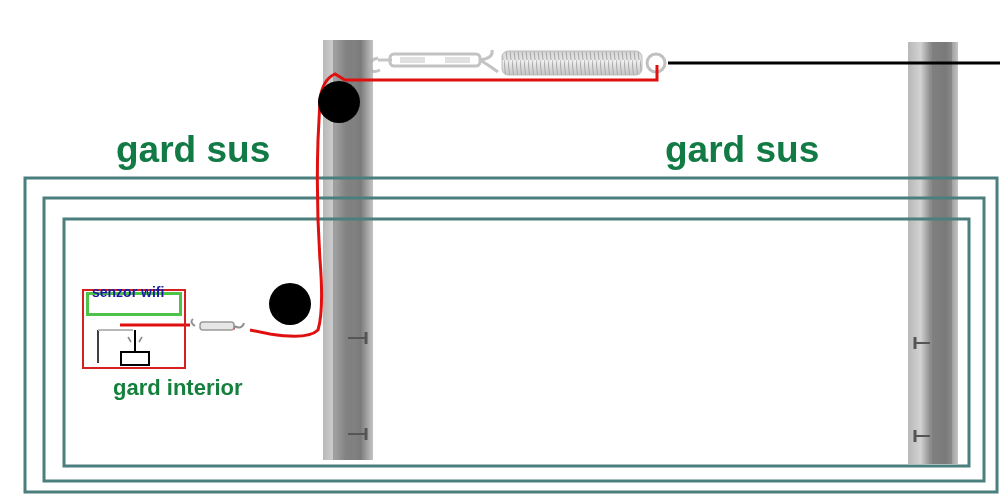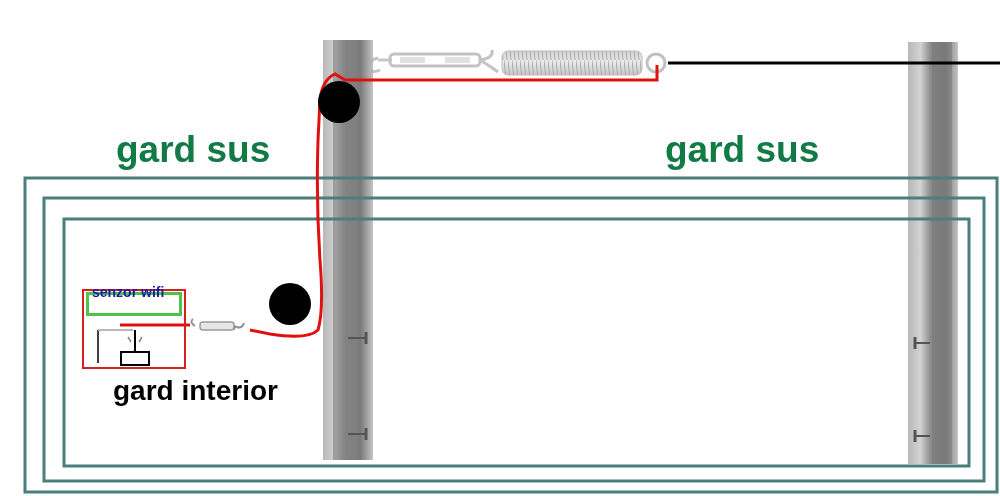--- a/index.html
+++ b/index.html
@@ -1,20 +1,20 @@
 <!DOCTYPE html>
 <html><head>
 <meta charset="utf-8">
 <style>
   html, body { margin:0; padding:0; background:#ffffff; }
   body { width:1000px; height:496px; position:relative; overflow:hidden; font-family:"Liberation Sans", sans-serif; }
   #stage { position:absolute; left:0; top:0; width:1000px; height:496px; }
   .label { position:absolute; font-family:"Liberation Sans", sans-serif; font-weight:bold; white-space:nowrap; }
   .fence-label { color:#127a45; font-size:37px; }
-  .interior-label { color:#000000; font-size:28px; }
+  .interior-label { color:#15803d; font-size:22px; }
   .sensor-label { color:#1a1aa8; font-size:14px; }
   .sensor-box { position:absolute; border:3px solid #4fc24a; background:#ffffff; box-sizing:border-box; }
 </style>
 </head>
 <body>
 
 <div id="stage">
   <svg width="1000" height="496" viewBox="0 0 1000 496" xmlns="http://www.w3.org/2000/svg" style="position:absolute;left:0;top:0;">
     <defs>
       <linearGradient id="postGrad" x1="0" x2="1" y1="0" y2="0">

